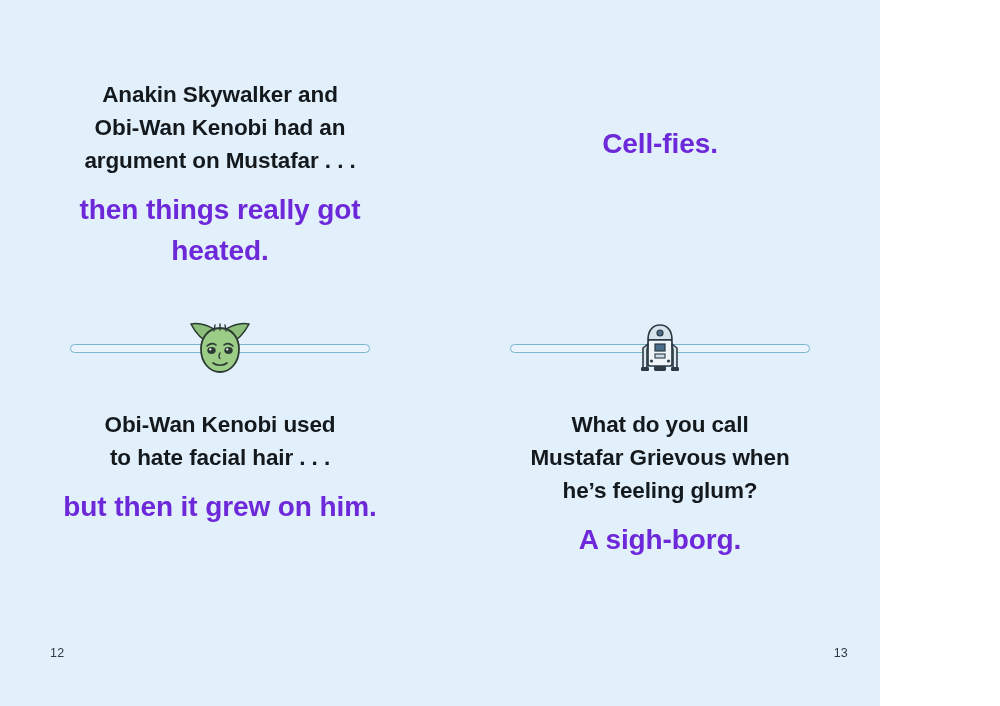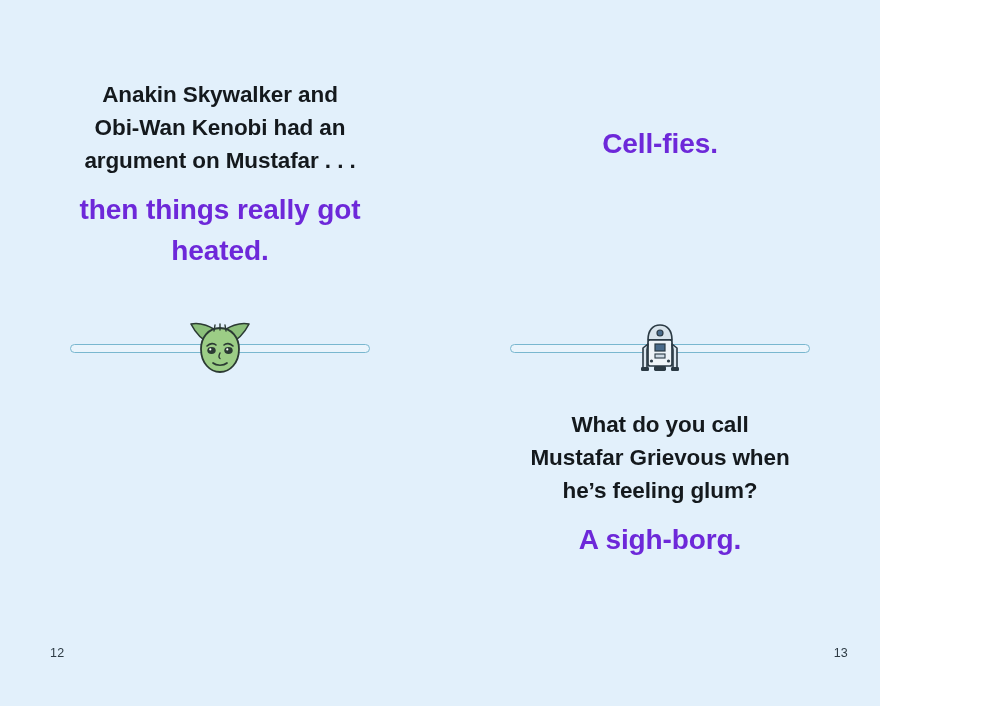--- a/index.html
+++ b/index.html
@@ -136,20 +136,23 @@
           <circle cx="22.3" cy="29.4" r="1.1" fill="#ffffff"></circle>
           <circle cx="39.3" cy="29.4" r="1.1" fill="#ffffff"></circle>
 
           <path d="M32 33 C30.5 36 30.5 37.5 32 38.5" stroke="#2b3a33" stroke-width="1.4" fill="none" stroke-linecap="round"></path>
           <path d="M25 43 C28.5 46 35.5 46 39 43" stroke="#2b3a33" stroke-width="1.7" fill="none" stroke-linecap="round"></path>
         </svg>
       </div>
     </div>
 
     <div class="joke-block joke-bot">
+      <p class="setup">Obi-Wan Kenobi used
+to hate facial hair . . .</p>
+      <p class="punch">but then it grew on him.</p>
     </div>
 
     <div class="folio">12</div>
   </div>
 
   <div class="page page-right">
 
     <div class="joke-block joke-top">
       <p class="punch">Cell-fies.</p>
     </div>

